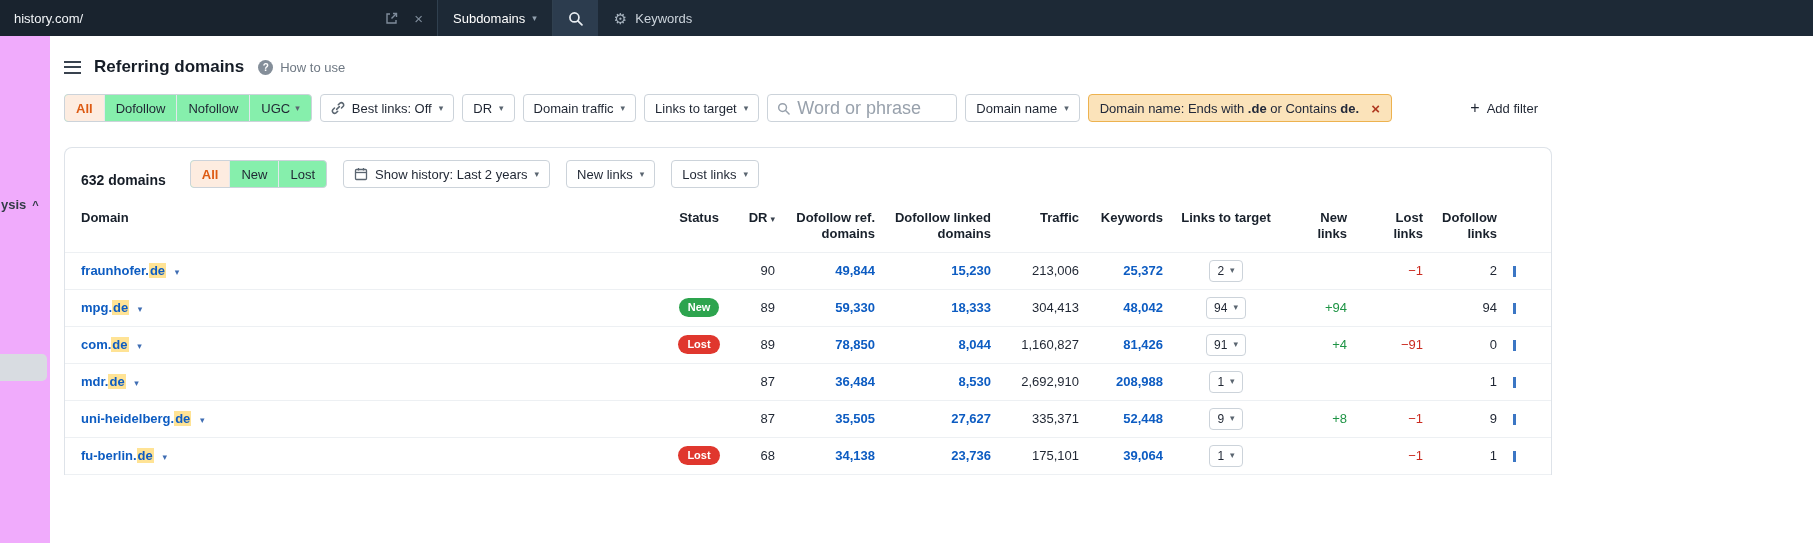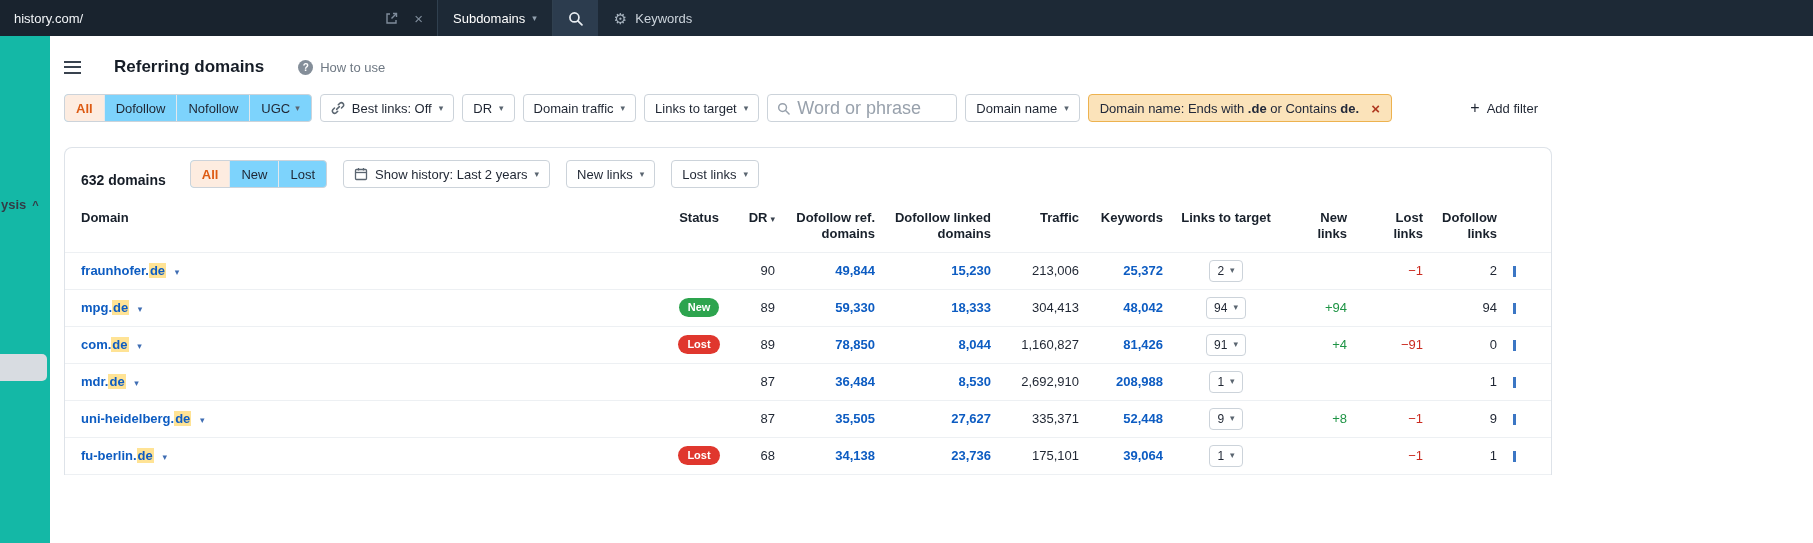--- a/index.html
+++ b/index.html
@@ -18,38 +18,38 @@
   .v-sep { width:1px; background:#30404f; }
   .subdomains-btn { display:flex; align-items:center; gap:7px; padding:0 15px; background:none; border:none; color:#fff; font:inherit; font-size:13px; }
   .tb-search { width:45px; background:#2c3c4e; border:none; color:#e8edf2; display:flex; align-items:center; justify-content:center; }
   .settings-btn { display:flex; align-items:center; gap:8px; margin-left:16px; background:none; border:none; color:#ccd4dc; font:inherit; font-size:13px; }
   .gear { font-size:15px; color:#a7b3bf; line-height:1; }
   .caret { font-size:9px; line-height:1; color:#5a6570; }
   .subdomains-btn .caret { color:#93a1af; }
 
   
   .page { position:absolute; top:36px; left:0; right:0; bottom:0; background:#fff; }
-  .leftstrip { position:absolute; left:0; top:0; bottom:0; width:50px; background:#14b8a6; }
+  .leftstrip { position:absolute; left:0; top:0; bottom:0; width:50px; background:#f0abfc; }
   .strip-label { position:absolute; top:161px; left:1px; font-size:13px; font-weight:700; color:#333c47; display:flex; align-items:center; gap:6px; white-space:nowrap; }
   .strip-chev { font-size:11px; font-weight:700; color:#333c47; }
   .strip-box { position:absolute; top:318px; left:0; width:47px; height:27px; background:#d8dce1; border-radius:0 5px 5px 0; }
 
   .content { position:absolute; left:50px; top:0; right:0; bottom:0; overflow:hidden; }
   .inner { padding-left:14px; width:1502px; }
 
-  .page-head { display:flex; align-items:center; padding-top:21px;gap:20px; }
+  .page-head { display:flex; align-items:center; padding-top:21px; }
   .hamburger { width:17px; height:13px; border-top:2px solid #39434f; border-bottom:2px solid #39434f; position:relative; }
   .hamburger::after { content:""; position:absolute; left:0; right:0; top:50%; margin-top:-1px; height:2px; background:#39434f; }
   .page-title { margin-left:13px; font-size:17px; font-weight:700; color:#161d27; }
   .help { margin-left:14px; display:flex; align-items:center; gap:7px; color:#6e7883; font-size:13px; }
   .q-circle { width:15px; height:15px; border-radius:50%; background:#848e99; color:#fff; font-size:10px; font-weight:700; display:flex; align-items:center; justify-content:center; }
 
   
   .filter-row { margin-top:17px; display:flex; align-items:center; gap:8px; width:1488px; }
-  .seg { display:flex; align-items:stretch; height:28px; border:1px solid #ccd3da; border-radius:4px; background:#7dd3fc; overflow:hidden; }
+  .seg { display:flex; align-items:stretch; height:28px; border:1px solid #ccd3da; border-radius:4px; background:#86efac; overflow:hidden; }
   .seg-item { display:flex; align-items:center; gap:5px; padding:0 11px; font-size:13px; color:#1f2633; border-left:1px solid #e3e8ed; white-space:nowrap; }
   .seg-item:first-child { border-left:none; }
   .seg-item.selected { background:var(--segment-selected-bg,#fdece0); color:var(--accent-orange,#dd5a12); font-weight:700; }
   .btn { height:28px; display:flex; align-items:center; gap:7px; padding:0 10px; border:1px solid #ccd3da; border-radius:4px; background:#fff; font:inherit; font-size:13px; color:#1f2633; white-space:nowrap; }
   .btn svg { color:#5a6570; }
   .search-box { height:28px; width:190px; border:1px solid #ccd3da; border-radius:4px; background:#fff; display:flex; align-items:center; gap:7px; padding:0 9px; }
   .search-box svg { color:#98a1ac; flex:none; }
   .search-box input { border:none; outline:none; flex:1; min-width:0; font:inherit; font-size:18px; color:#8b5cf6; background:transparent; }
   .search-box input::placeholder { color:#98a1ac; }
   .chip { height:28px; background:var(--chip-bg,#fbe3ba); border:1px solid var(--chip-border,#edb24f); border-radius:4px; display:flex; align-items:center; gap:12px; padding:0 11px; font-size:13px; color:#22293a; white-space:nowrap; }

